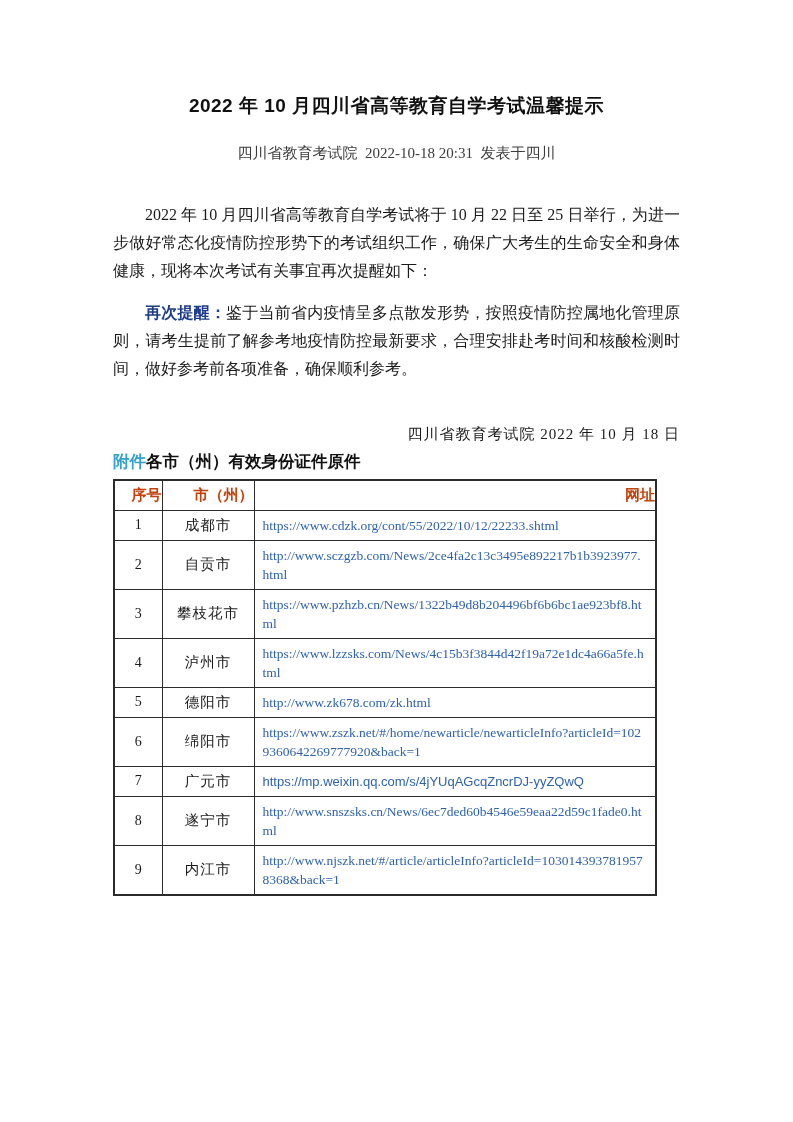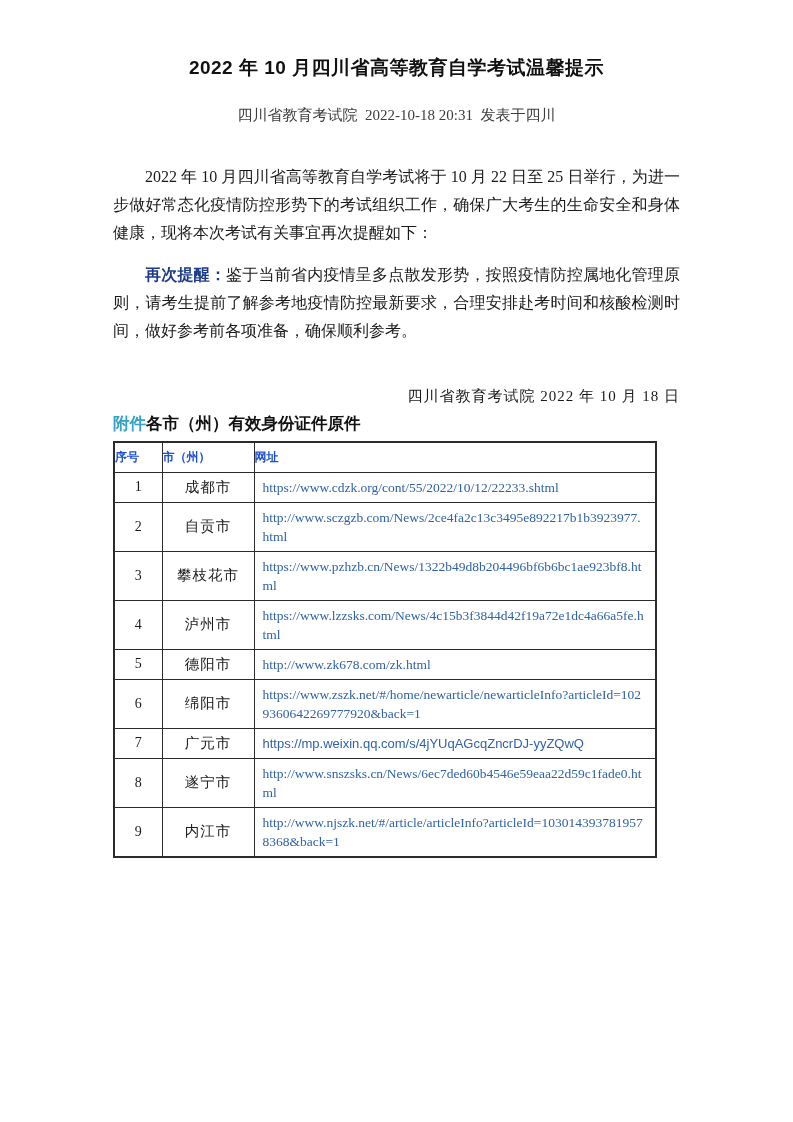--- a/index.html
+++ b/index.html
@@ -7,21 +7,21 @@
   body {
     width: 793px;
     height: 1122px;
     font-family: "Liberation Serif", "DejaVu Serif", serif;
     color: #1a1a1a;
     overflow: hidden;
   }
   .page {
     width: 793px;
     height: 1122px;
-    padding: 55px 113px 40px 113px;
+    padding: 93px 113px 40px 113px;
     background: #ffffff;
   }
   .doc-title {
     font-family: "Liberation Sans", "DejaVu Sans", sans-serif;
     font-size: 19px;
     font-weight: bold;
     text-align: center;
     color: #111;
     letter-spacing: 0.5px;
     margin-bottom: 25px;
@@ -69,24 +69,24 @@
     width: 542px;
     border: 2px solid #2b2b2b;
     table-layout: fixed;
   }
   .req-table th, .req-table td {
     border: 1px solid #2b2b2b;
     vertical-align: middle;
   }
   .req-table th {
     height: 30px;
-    font-size: 12px;
+    font-size: 15px;
     font-weight: bold;
-    color: #1d4ed8;
-    text-align: left;
+    color: #c2410c;
+    text-align: right;
     font-family: "Liberation Sans", "DejaVu Sans", sans-serif;
   }
   .col-no   { width: 48px; }
   .col-city { width: 92px; }
   .col-url  { width: 402px; }
   .req-table td.cell-no {
     text-align: center;
     font-size: 14px;
     padding: 5px 2px;
   }

